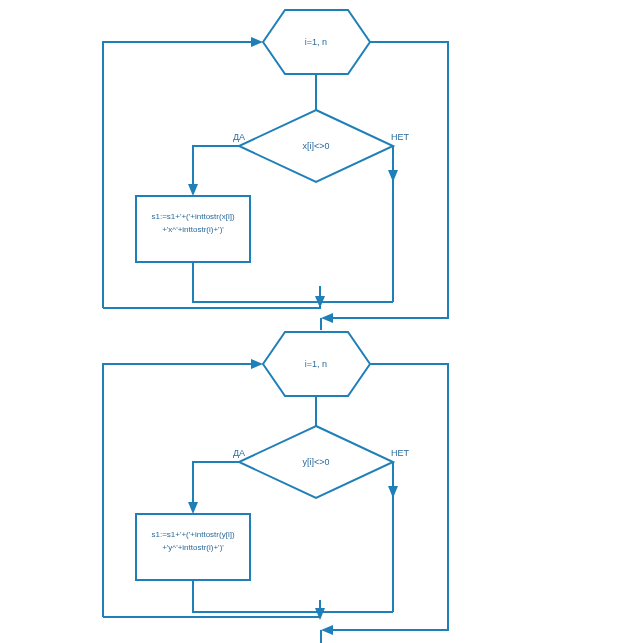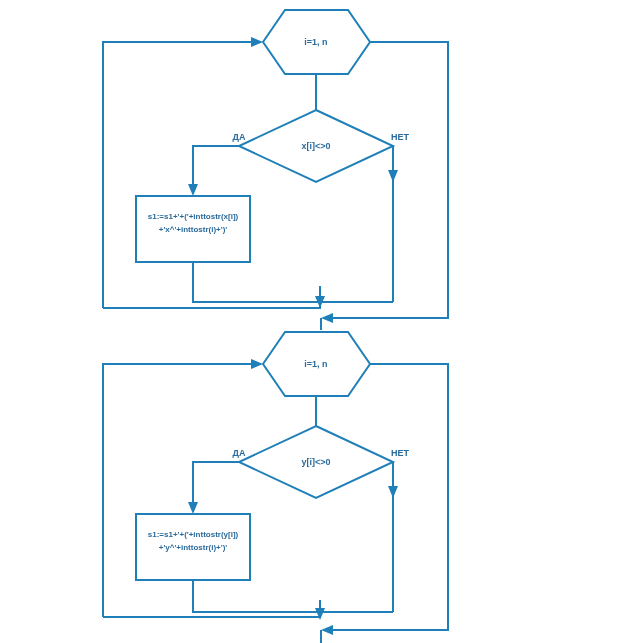--- a/index.html
+++ b/index.html
@@ -10,21 +10,20 @@
   body {
     width: 623px;
     height: 643px;
     font-family: "Liberation Sans", sans-serif;
     overflow: hidden;
   }
   #diagram-root {
     position: relative;
     width: 623px;
     height: 643px;
-    font-weight: bold;
   }
   svg.flow {
     position: absolute;
     left: 0;
     top: 0;
     width: 623px;
     height: 643px;
     display: block;
   }
   .stroke {

